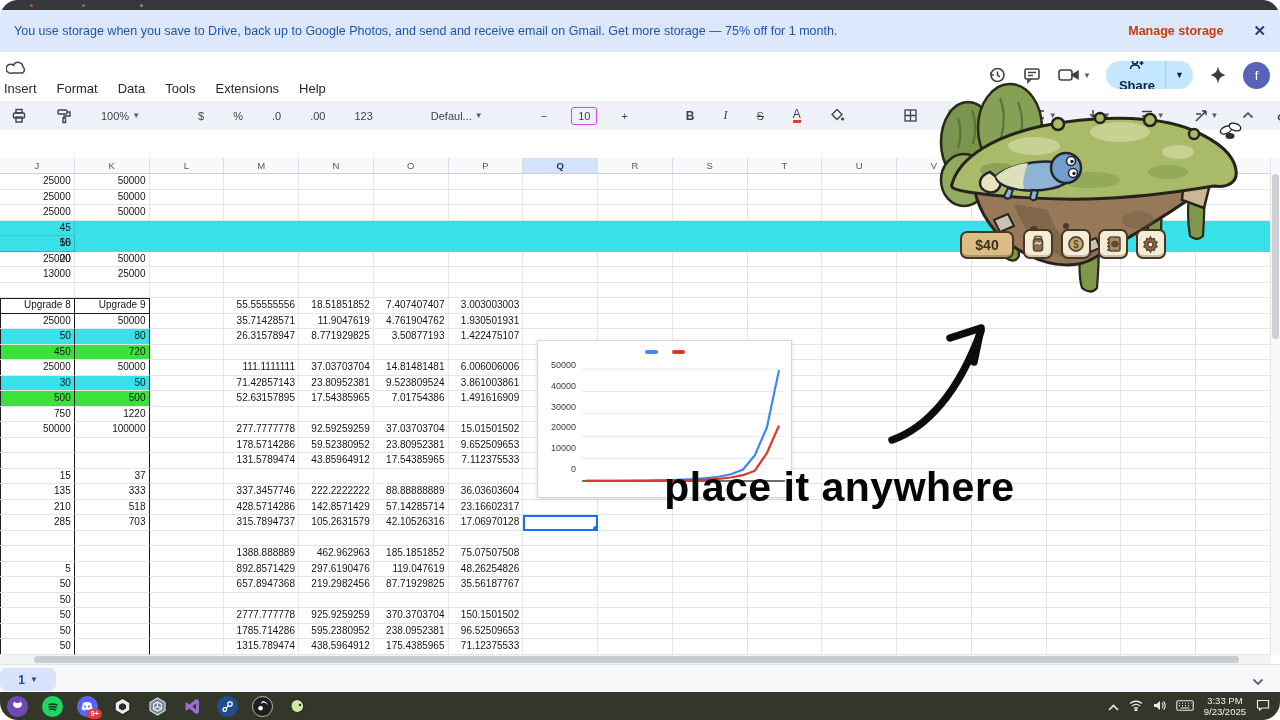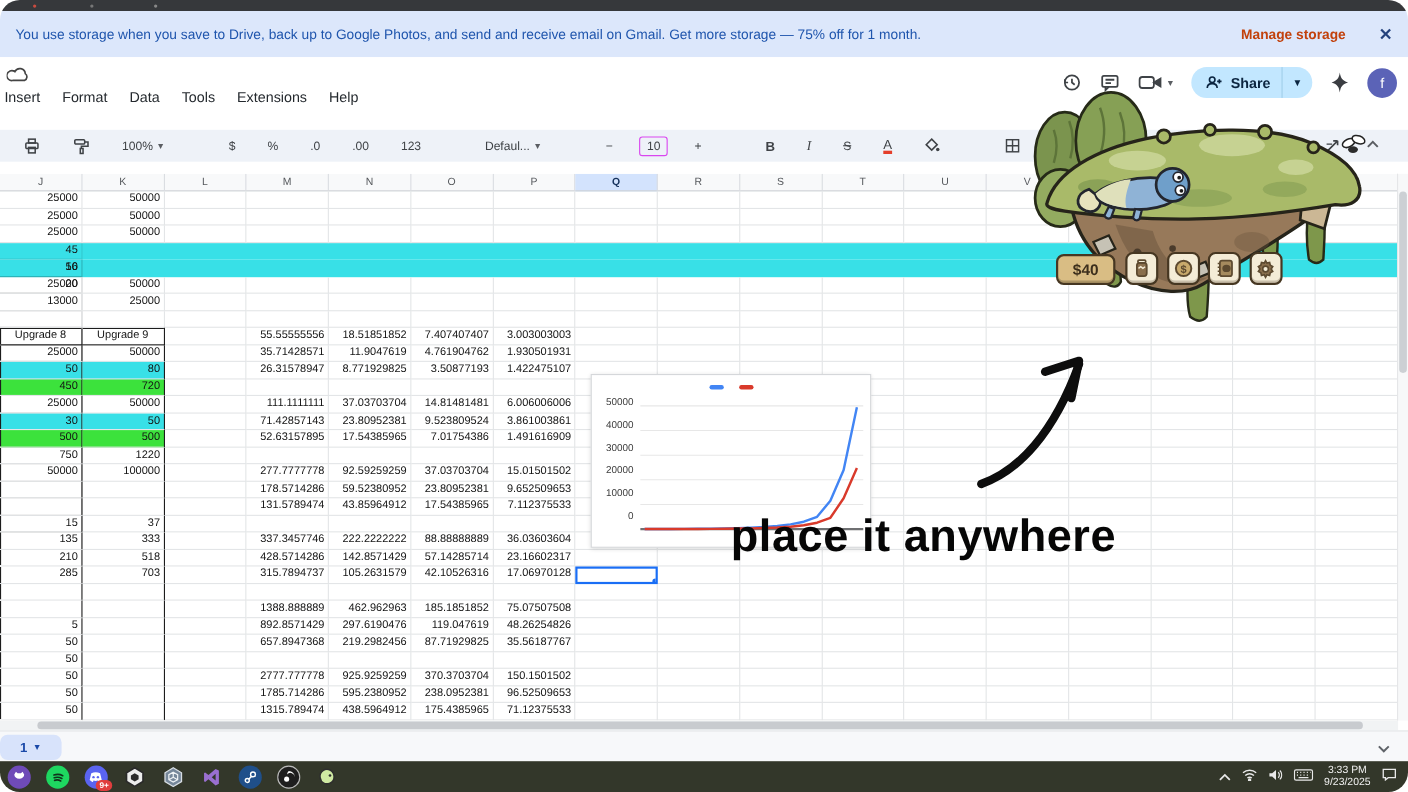--- a/index.html
+++ b/index.html
@@ -15,28 +15,28 @@
   .banner .manage{margin-left:auto;margin-right:30px;color:#c2410c;font-weight:700;cursor:pointer;}
   .banner .bx{font-size:15px;color:#24427d;cursor:pointer;font-weight:700;}
   
   .menubar{position:absolute;top:52px;left:0;width:100%;height:49px;background:#fff;}
   .cloudico{position:absolute;left:6px;top:8px;color:#444;}
   .menus{position:absolute;left:-6px;top:27px;display:flex;}
   .mi{padding:0 10px;font-size:13px;color:#24292e;line-height:20px;cursor:pointer;}
   .rightacts{position:absolute;right:10px;top:9px;display:flex;align-items:center;gap:15px;}
   .actico{color:#3f4347;display:flex;align-items:center;}
   .sharepill{display:flex;align-items:center;background:#c2e7ff;border-radius:14px;height:28px;overflow:hidden;}
-  .sharemain{display:flex;align-items:center;gap:7px;padding:0 10px 0 13px;font-size:13px;font-weight:700;color:#0b2540;}
+  .sharemain{display:flex;align-items:center;gap:7px;padding:0 10px 0 13px;font-size:13px;font-weight:700;color:#0b2540;flex-direction:column;}
   .sharesep{width:1px;height:28px;background:#9fcdea;}
   .sharecaret{padding:0 9px;color:#0b2540;font-size:9px;}
   .avatar{width:27px;height:27px;border-radius:50%;background:#5b63b7;color:#fff;display:flex;
           align-items:center;justify-content:center;font-size:13px;}
   
-  .toolbar{position:absolute;top:118px;left:0;width:100%;height:29px;background:#eef2f8;
-           display:flex;align-items:center;padding:0 16px;box-sizing:border-box;gap:19px;
+  .toolbar{position:absolute;top:101px;left:0;width:100%;height:29px;background:#eef2f8;
+           display:flex;align-items:center;padding:0 6px;box-sizing:border-box;gap:19px;
            font-size:11px;color:#3f4347;}
   .tbtn{display:flex;align-items:center;gap:3px;padding:0 5px;height:22px;border-radius:4px;cursor:pointer;}
   .tdiv{width:1px;height:16px;background:#d4d8de;margin:0 5px;}
   .caret{font-size:8px;color:#5b5e63;}
   .fontsize{border:1px solid #d946ef;border-radius:3px;padding:0 6px;height:16px;line-height:16px;}
   .tbB{font-weight:700;font-size:12px}.tbI{font-style:italic;font-family:"Liberation Serif",serif;font-size:12px}
   .tbS{text-decoration:line-through;font-size:11px}
   .tbA{font-size:12px;border-bottom:3px solid #e43f2b;line-height:11px;padding-bottom:0;}
   .tchev{position:absolute;right:26px;top:8px;color:#5b5e63;}
   
@@ -50,21 +50,21 @@
   .cell{width:74.76px;height:15.53px;flex:none;box-sizing:border-box;border-right:1px solid #e3e5e7;
         border-bottom:1px solid #e3e5e7;font-size:10px;line-height:14.5px;text-align:right;
         padding:0 3px;color:#141414;overflow:hidden;white-space:nowrap;}
   .band .cell{border-color:rgba(0,0,0,0.10);}
   .cy{background:#38e0e7;}.gr{background:#3ce23c;}
   .dkr{border-right:1px solid #1c1c1c;}
   .dkl{box-shadow:inset 1px 0 0 #1c1c1c;}
   .dkt{box-shadow:inset 0 1px 0 #1c1c1c;}
   .dkt.dkl{box-shadow:inset 1px 0 0 #1c1c1c, inset 0 1px 0 #1c1c1c;}
   .dkb{border-bottom:1px solid #1c1c1c;}
-  .center{text-align:center;}
+  .center{}
   .selcell{position:relative;border:2px solid #1a6ef5 !important;}
   .selcell::after{content:'';position:absolute;right:-3px;bottom:-3px;width:6px;height:6px;
                   background:#1a6ef5;border-radius:50%;}
   
   .chart{position:absolute;left:537px;top:182px;width:255px;height:158px;background:#fff;
          border:1px solid #d5d7da;box-shadow:0 1px 4px rgba(0,0,0,.14);box-sizing:border-box;z-index:6;}
   .chlegend{position:absolute;top:9px;left:0;width:100%;display:flex;justify-content:center;gap:14px;}
   .chlegend i{width:13px;height:4px;border-radius:2px;display:block;}
   .chylabs{position:absolute;left:2px;top:19px;height:114px;width:36px;display:flex;flex-direction:column;
            justify-content:space-between;font-size:9px;color:#3b3b3b;text-align:right;}

